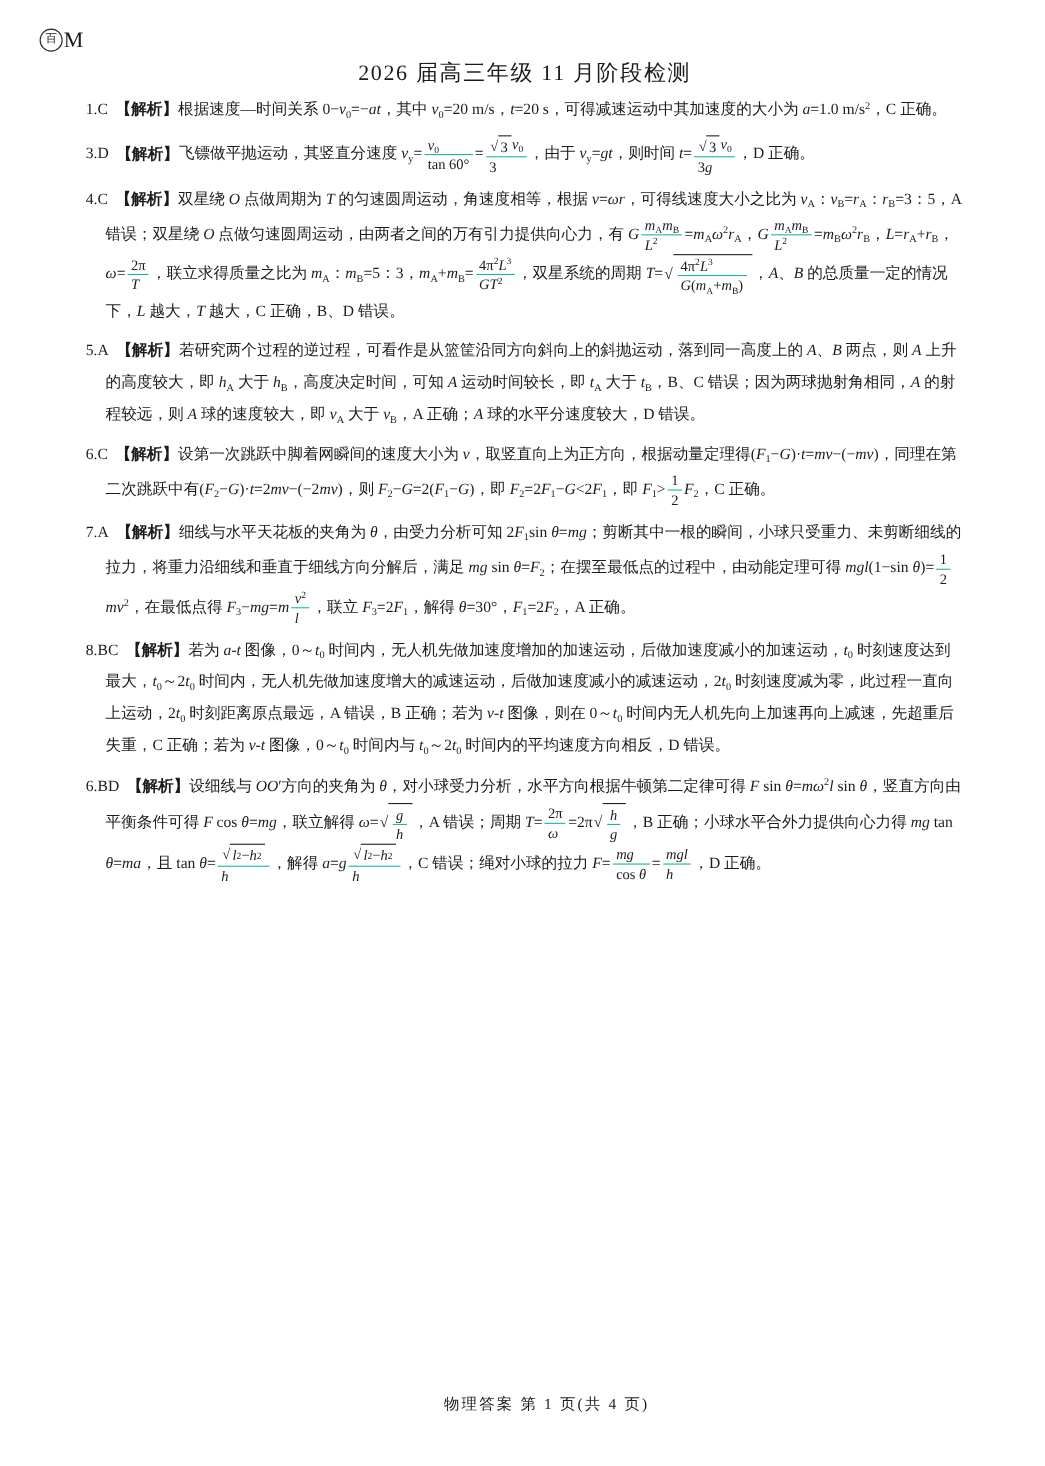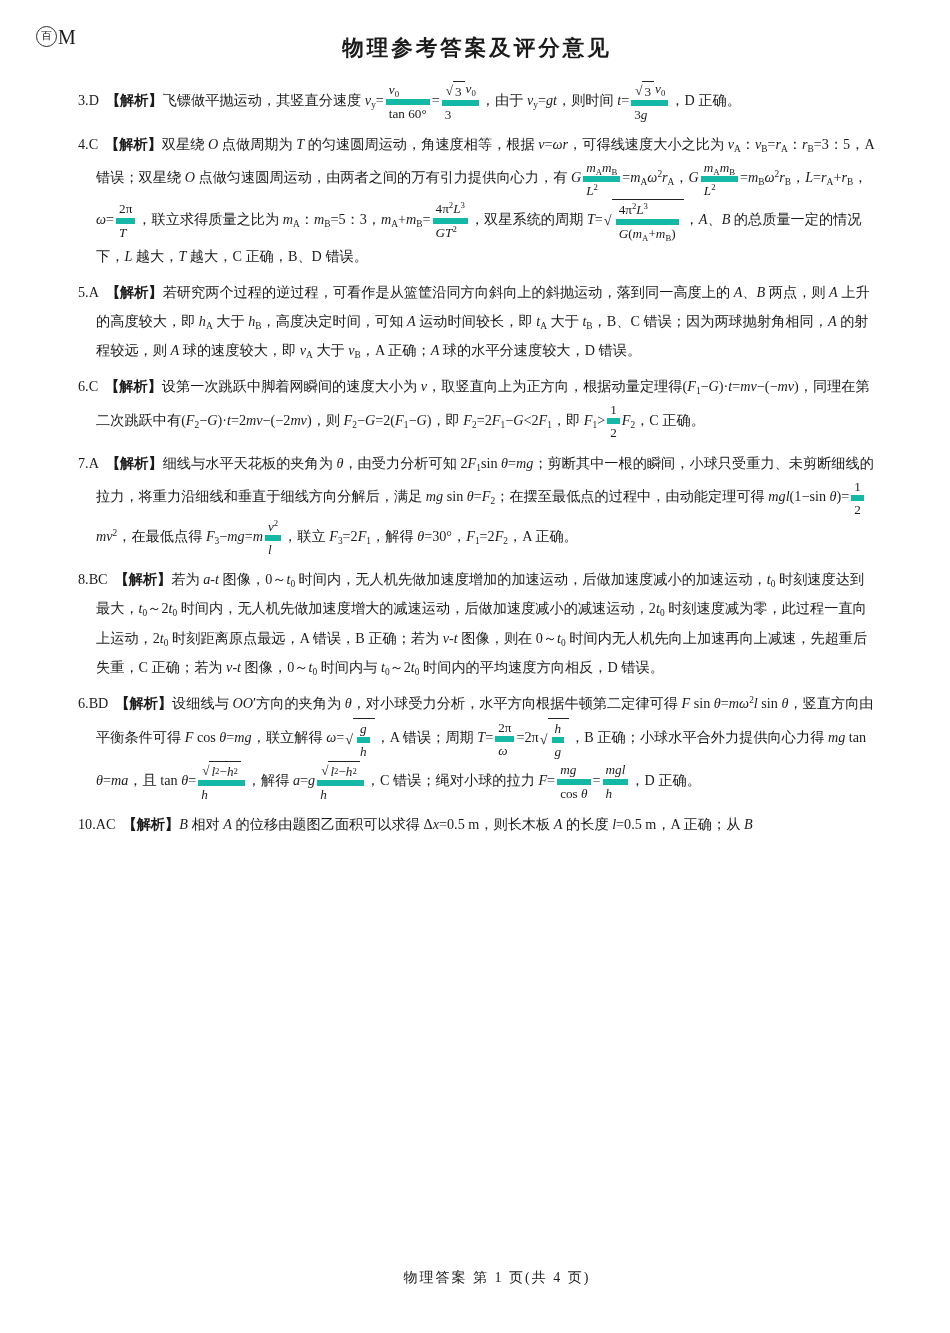--- a/index.html
+++ b/index.html
@@ -40,21 +40,21 @@
   .body i{font-style:italic;font-family:"Liberation Serif","DejaVu Serif",serif;}
   sub,sup{font-size:0.66em;line-height:0;}
   sub{vertical-align:-0.35em;}
   sup{vertical-align:0.55em;}
   
   .frac{
     display:inline-block;vertical-align:middle;
     line-height:1.3;font-size:0.93em;margin:0 2px;text-indent:0;
   }
   .frac>.num,.frac>.den{display:block;padding:0 3px;}
-  .frac>.den{border-top:6px solid #14b8a6;}
+  .frac>.den{border-top:1px solid #14b8a6;}
   .sqrt{
     display:inline-flex;align-items:stretch;vertical-align:middle;
     text-indent:0;line-height:1.3;margin:0 1px;white-space:nowrap;
   }
   .sqrt>.rsign{display:flex;align-items:center;padding-right:0;}
   .sqrt>.rad{
     display:flex;align-items:center;border-top:1px solid #222;
     padding:1px 3px 0 2px;
   }
   
@@ -66,24 +66,27 @@
 </head>
 <body>
 
 <div class="page">
 
   <div class="logo">
     <span class="logo-circle">百</span>
     <span class="logo-letter">M</span>
   </div>
 
+  <div class="title">2026 届高三年级 11 月阶段检测</div>
 
-  <div class="subtitle">物理参考答案及评分意见</div>
 
   <div>
+    <div class="item">
+      <span class="no">1.C</span><span class="tag">【解析】</span><span class="body">根据速度—时间关系 0−<i>v</i><sub>0</sub>=−<i>at</i>，其中 <i>v</i><sub>0</sub>=20 m/s，<i>t</i>=20 s，可得减速运动中其加速度的大小为 <i>a</i>=1.0 m/s<sup>2</sup>，C 正确。</span>
+    </div>
 
 
     <div class="item">
       <span class="no">3.D</span><span class="tag">【解析】</span><span class="body">飞镖做平抛运动，其竖直分速度 <i>v</i><sub>y</sub>=<span class="frac"><span class="num"><i>v</i><sub>0</sub></span><span class="den">tan 60°</span></span>=<span class="frac"><span class="num"><span class="sqrt">
                 <span class="rsign">√</span>
                 <span class="rad">3</span>
               </span><i>v</i><sub>0</sub></span><span class="den">3</span></span>，由于 <i>v</i><sub>y</sub>=<i>gt</i>，则时间 <i>t</i>=<span class="frac"><span class="num"><span class="sqrt">
                 <span class="rsign">√</span>
                 <span class="rad">3</span>
               </span><i>v</i><sub>0</sub></span><span class="den">3<i>g</i></span></span>，D 正确。</span>
@@ -136,20 +139,17 @@
             </span>
           </span>，B 正确；小球水平合外力提供向心力得 <i>mg</i> tan <i>θ</i>=<i>ma</i>，且 tan <i>θ</i>=<span class="frac"><span class="num"><span class="sqrt">
                 <span class="rsign">√</span>
                 <span class="rad"><i>l</i><sup>2</sup>−<i>h</i><sup>2</sup></span>
               </span></span><span class="den"><i>h</i></span></span>，解得 <i>a</i>=<i>g</i><span class="frac"><span class="num"><span class="sqrt">
                 <span class="rsign">√</span>
                 <span class="rad"><i>l</i><sup>2</sup>−<i>h</i><sup>2</sup></span>
               </span></span><span class="den"><i>h</i></span></span>，C 错误；绳对小球的拉力 <i>F</i>=<span class="frac"><span class="num"><i>mg</i></span><span class="den">cos <i>θ</i></span></span>=<span class="frac"><span class="num"><i>mgl</i></span><span class="den"><i>h</i></span></span>，D 正确。</span>
     </div>
 
-    <div class="item">
-      <span class="no">10.AC</span><span class="tag">【解析】</span><span class="body"><i>B</i> 相对 <i>A</i> 的位移由题图乙面积可以求得 Δ<i>x</i>=0.5 m，则长木板 <i>A</i> 的长度 <i>l</i>=0.5 m，A 正确；从 <i>B</i></span>
-    </div>
   </div>
 
   <div class="footer">物理答案 第 1 页(共 4 页)</div>
 
 </div>
 
 </body></html>

